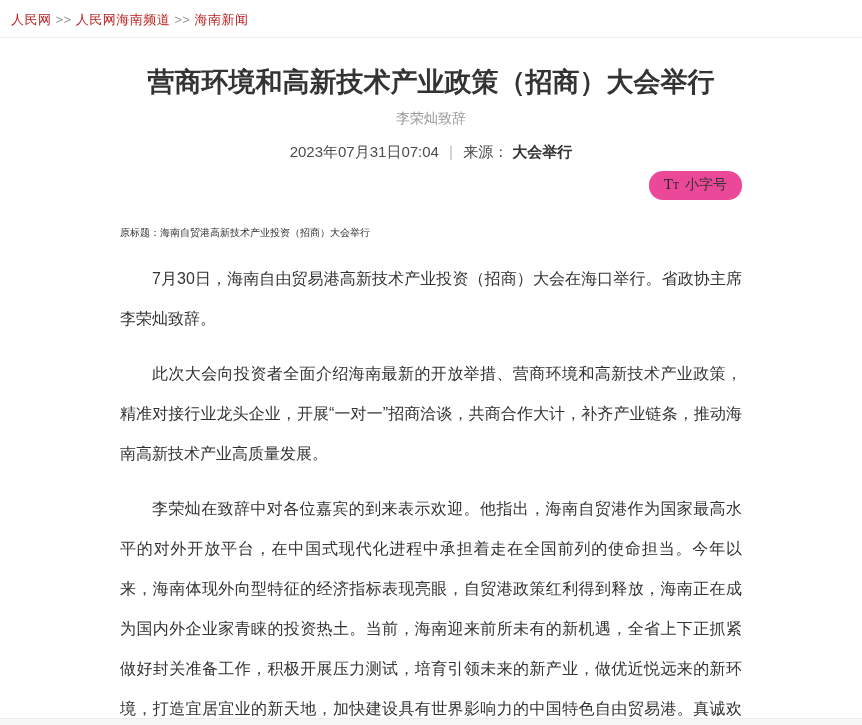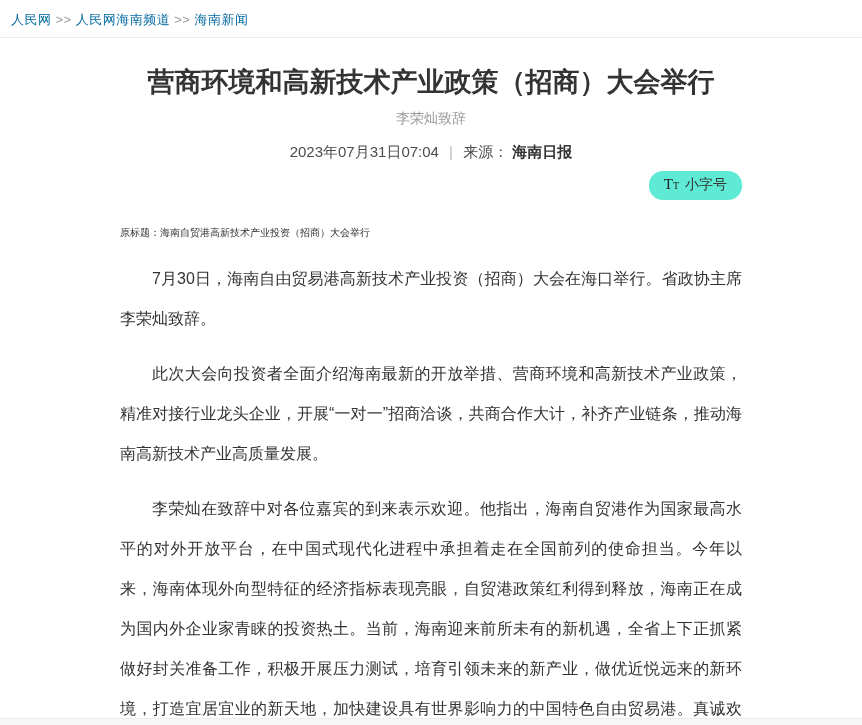--- a/index.html
+++ b/index.html
@@ -15,21 +15,21 @@
     overflow: hidden;
   }
   
   .breadcrumb {
     padding: 11px 0 8px 11px;
     font-size: 13px;
     color: #9b9b9b;
     letter-spacing: 0.5px;
   }
   .bc-link {
-    color: #0369a1;
+    color: #b91c1c;
     text-decoration: none;
     cursor: pointer;
   }
   .bc-sep { color: #9b9b9b; padding: 0 4px; }
   .top-divider {
     border-bottom: 1px solid #ececec;
   }
   
   .article {
     width: 622px;
@@ -66,21 +66,21 @@
   }
   .toolbar {
     margin-top: 9px;
     display: flex;
     justify-content: flex-end;
   }
   .fontsize-btn {
     display: inline-flex;
     align-items: baseline;
     gap: 6px;
-    background: #5eead4;
+    background: #ec4899;
     border: none;
     border-radius: 14px;
     padding: 5px 15px 6px 15px;
     font-size: 14px;
     color: #333333;
     cursor: pointer;
     font-family: "Liberation Sans", "DejaVu Sans", sans-serif;
   }
   .tt-icon {
     font-family: "Liberation Serif", "DejaVu Serif", serif;
@@ -125,21 +125,21 @@
   <article class="article">
 
     <h1 class="article-title">营商环境和高新技术产业政策（招商）大会举行</h1>
 
     <div class="article-subtitle">李荣灿致辞</div>
 
     <div class="article-meta">
       <span>2023年07月31日07:04</span>
       <span class="meta-sep">|</span>
       <span class="meta-source-label">来源：</span>
-      <a class="meta-source">海南日报</a>
+      <a class="meta-source">大会举行</a>
     </div>
 
     <div class="toolbar">
       <button class="fontsize-btn">
         <span class="tt-icon">
           <span class="tt-large">T</span><span class="tt-small">T</span>
         </span>
         <span>小字号</span>
       </button>
     </div>

